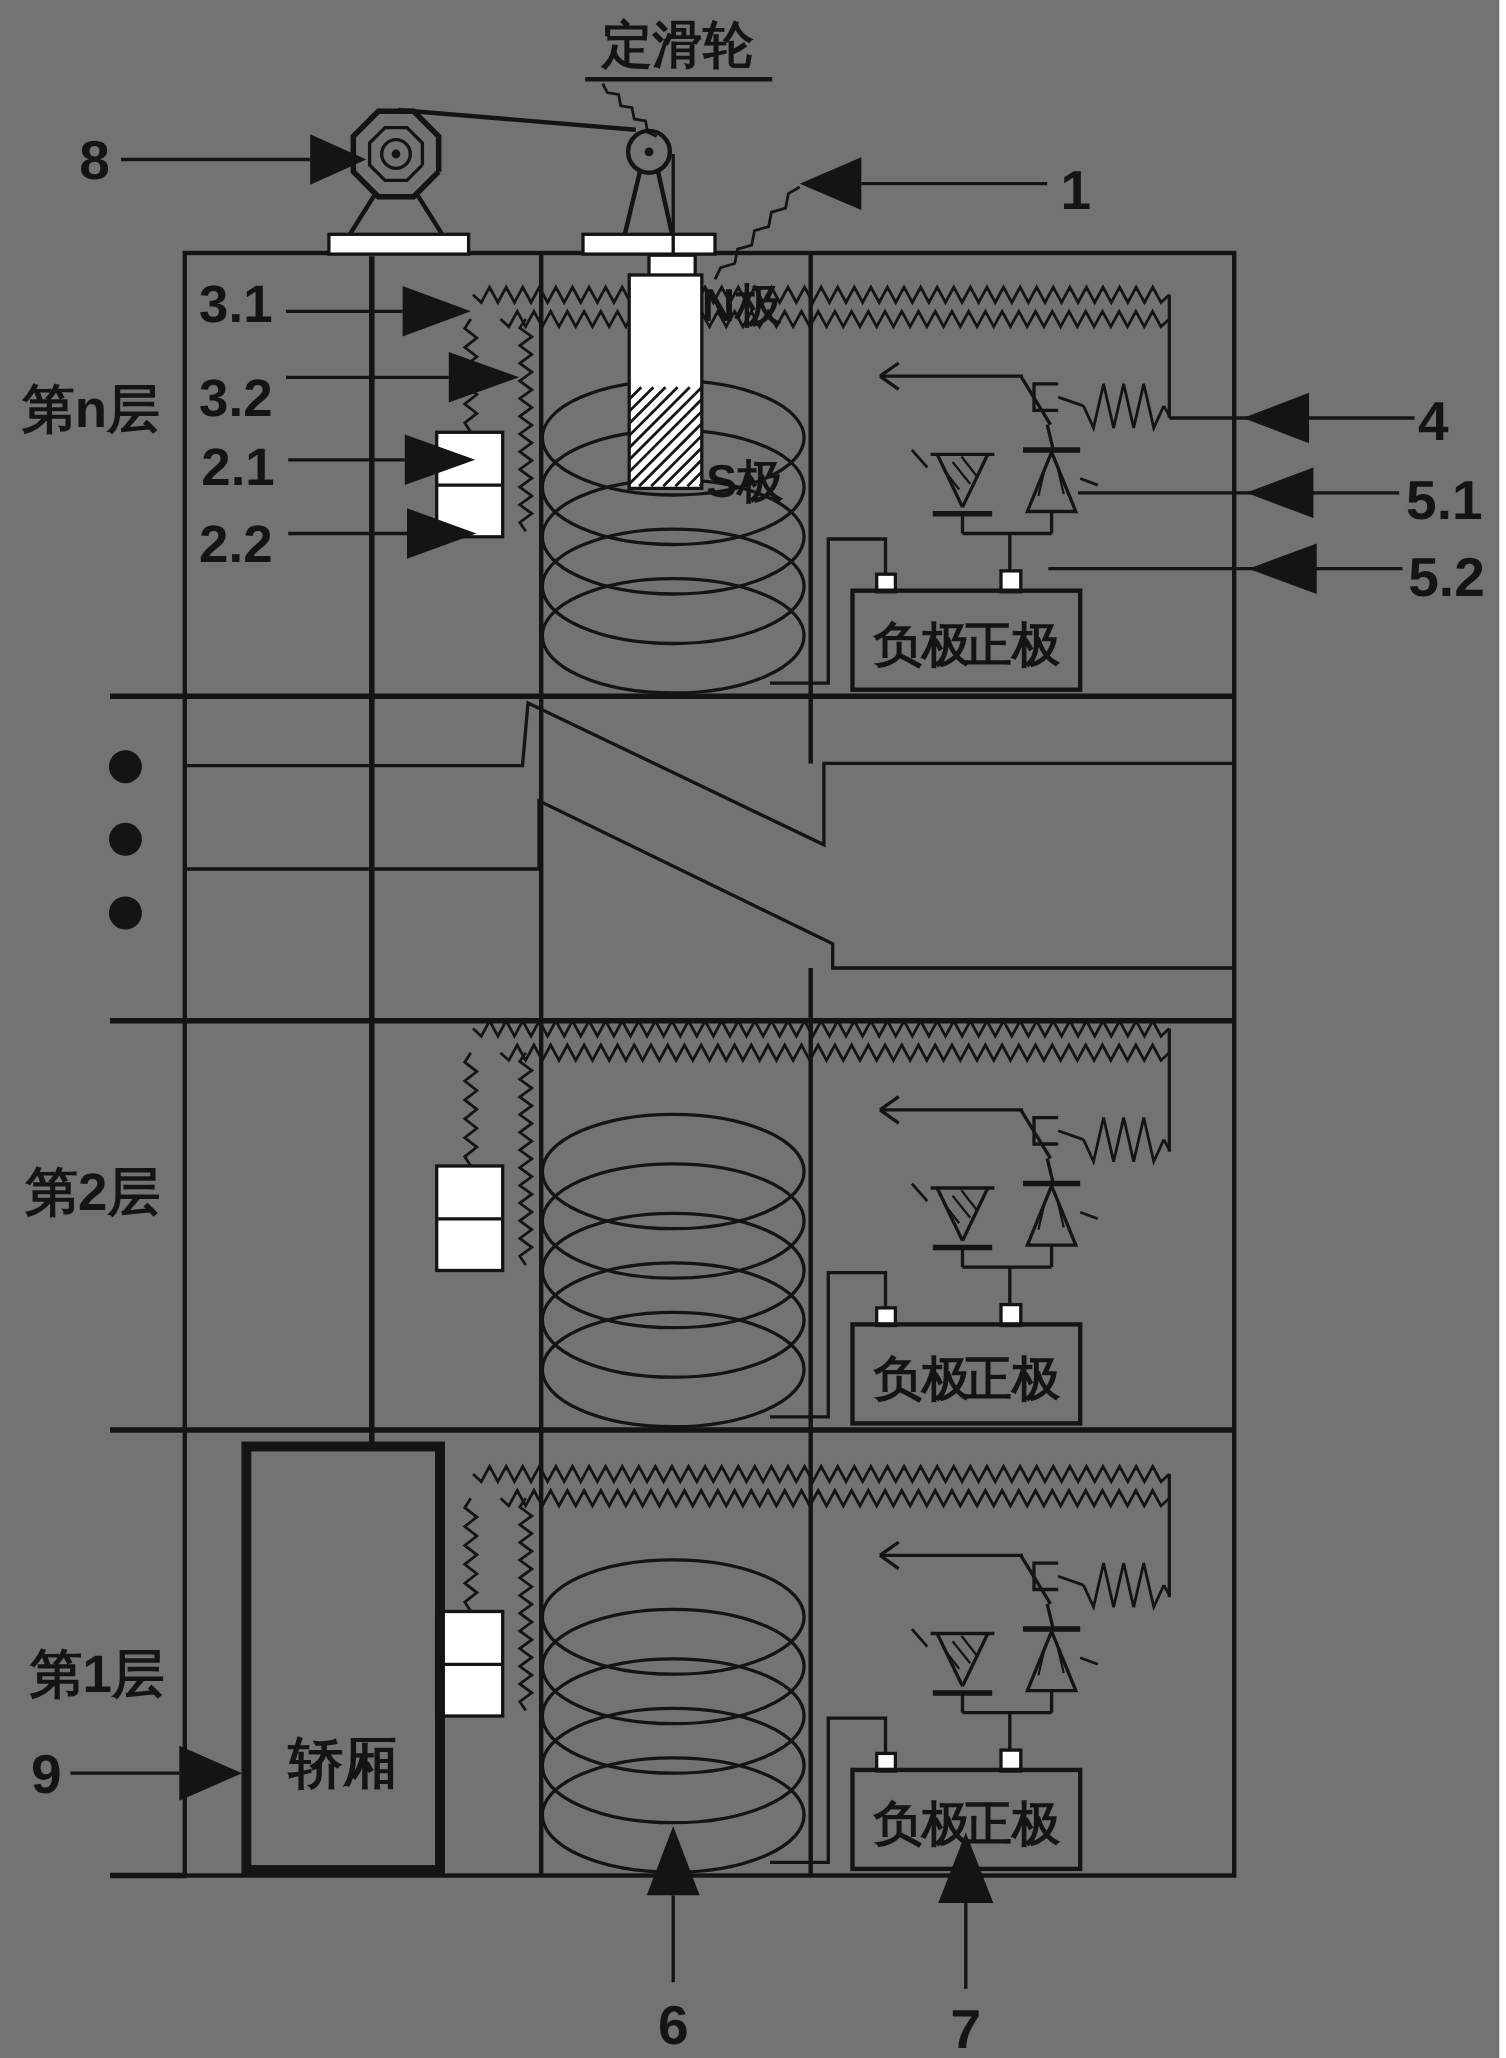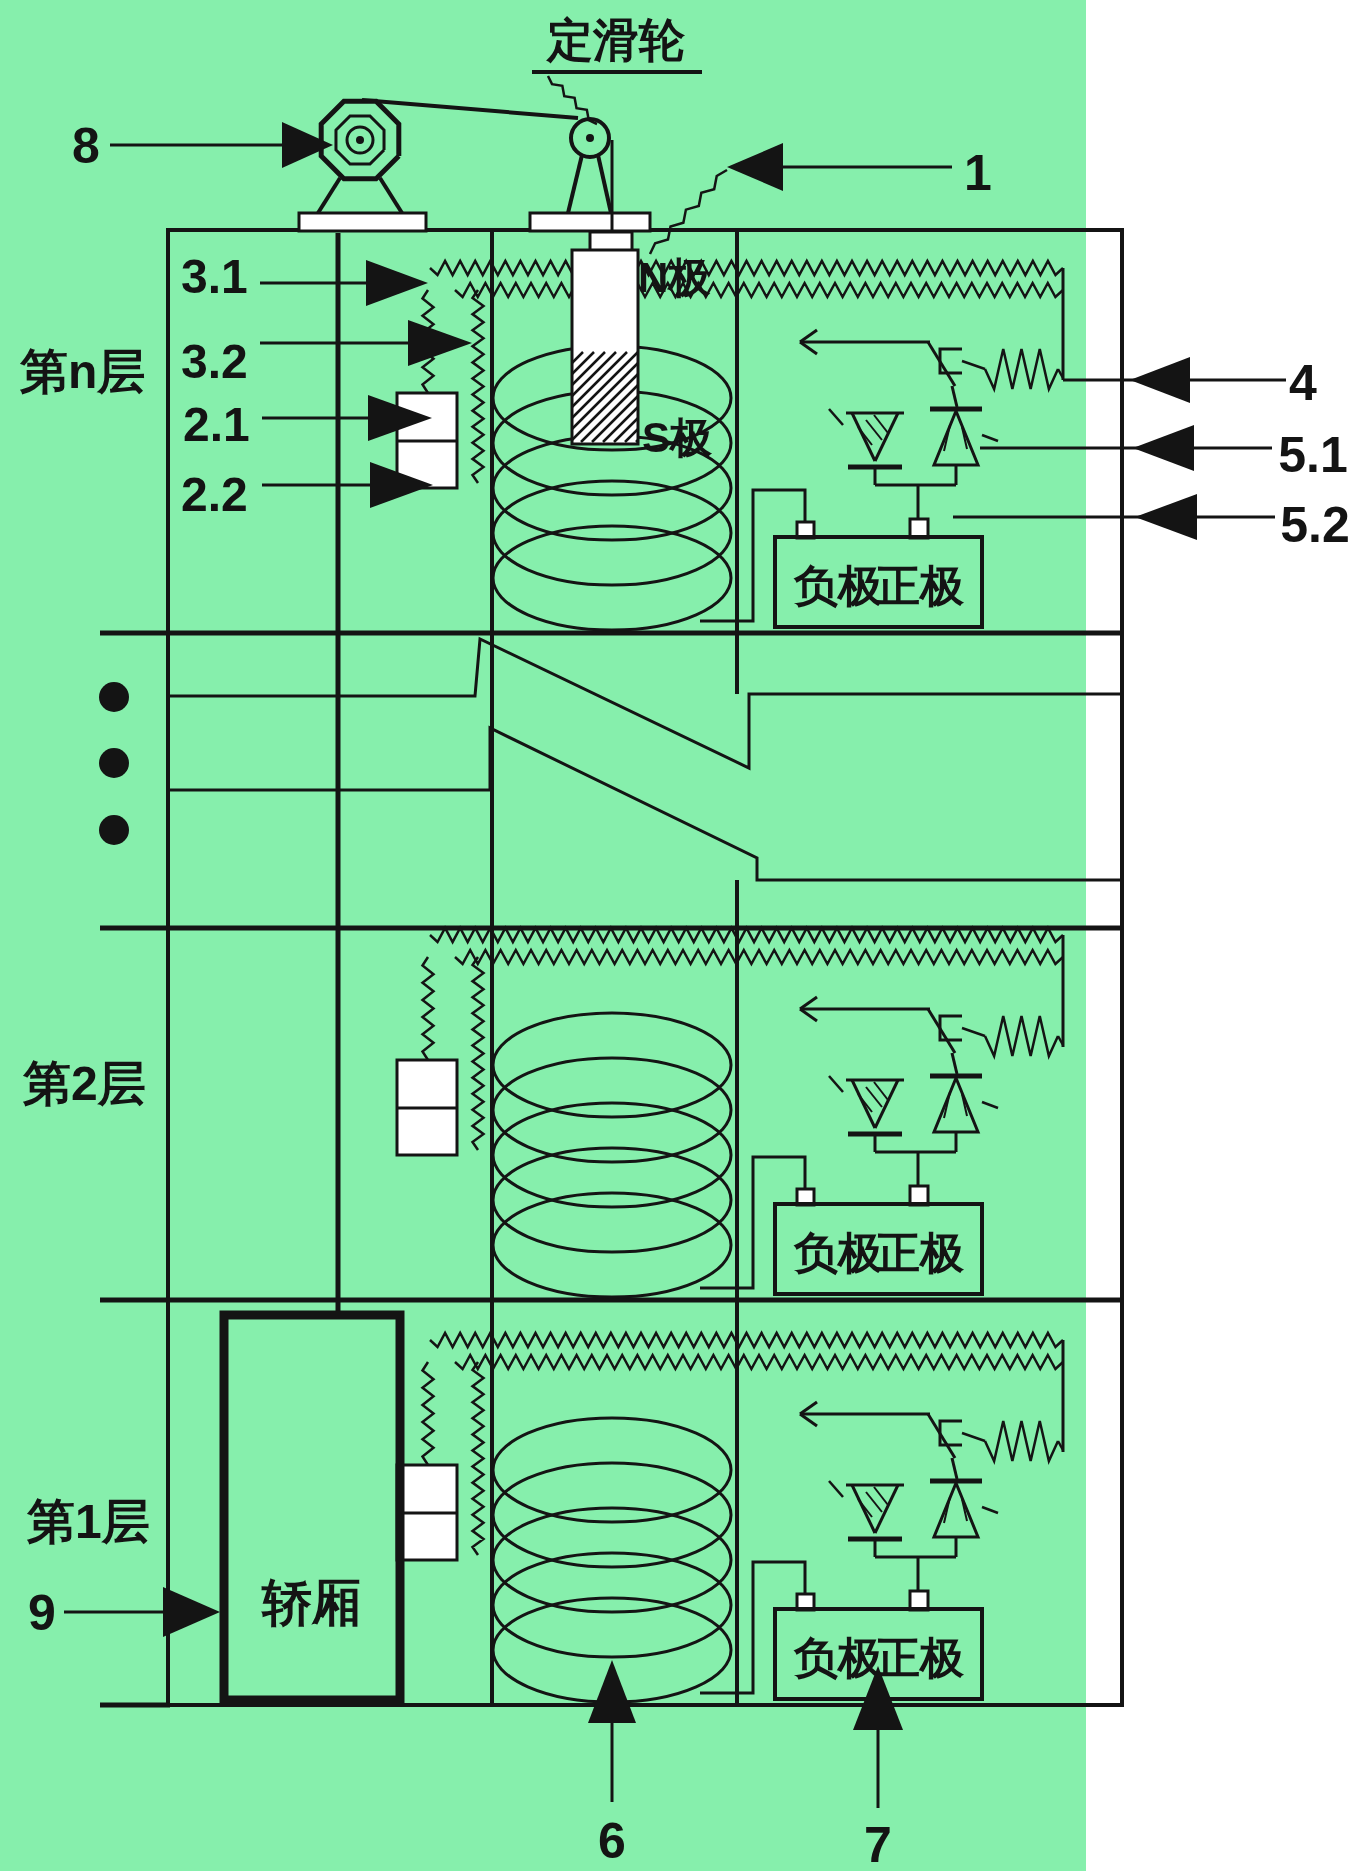--- a/index.html
+++ b/index.html
@@ -1,16 +1,16 @@
 <!DOCTYPE html>
 <html><head>
 <meta charset="utf-8">
 <style>
   html,body{margin:0;padding:0;background:#ffffff;}
-  .stage{width:1086px;height:1871px;position:relative;background:#86efac;}
+  .stage{width:1363px;height:1871px;position:relative;background:#737373;}
   svg{display:block;}
   text{font-family:"Liberation Sans","DejaVu Sans",sans-serif;fill:#141414;}
   .cjk{font-weight:bold;}
   .num{font-weight:bold;}
   .pole{font-weight:bold;}
 </style>
 </head>
 <body>
 
 <div class="stage">

